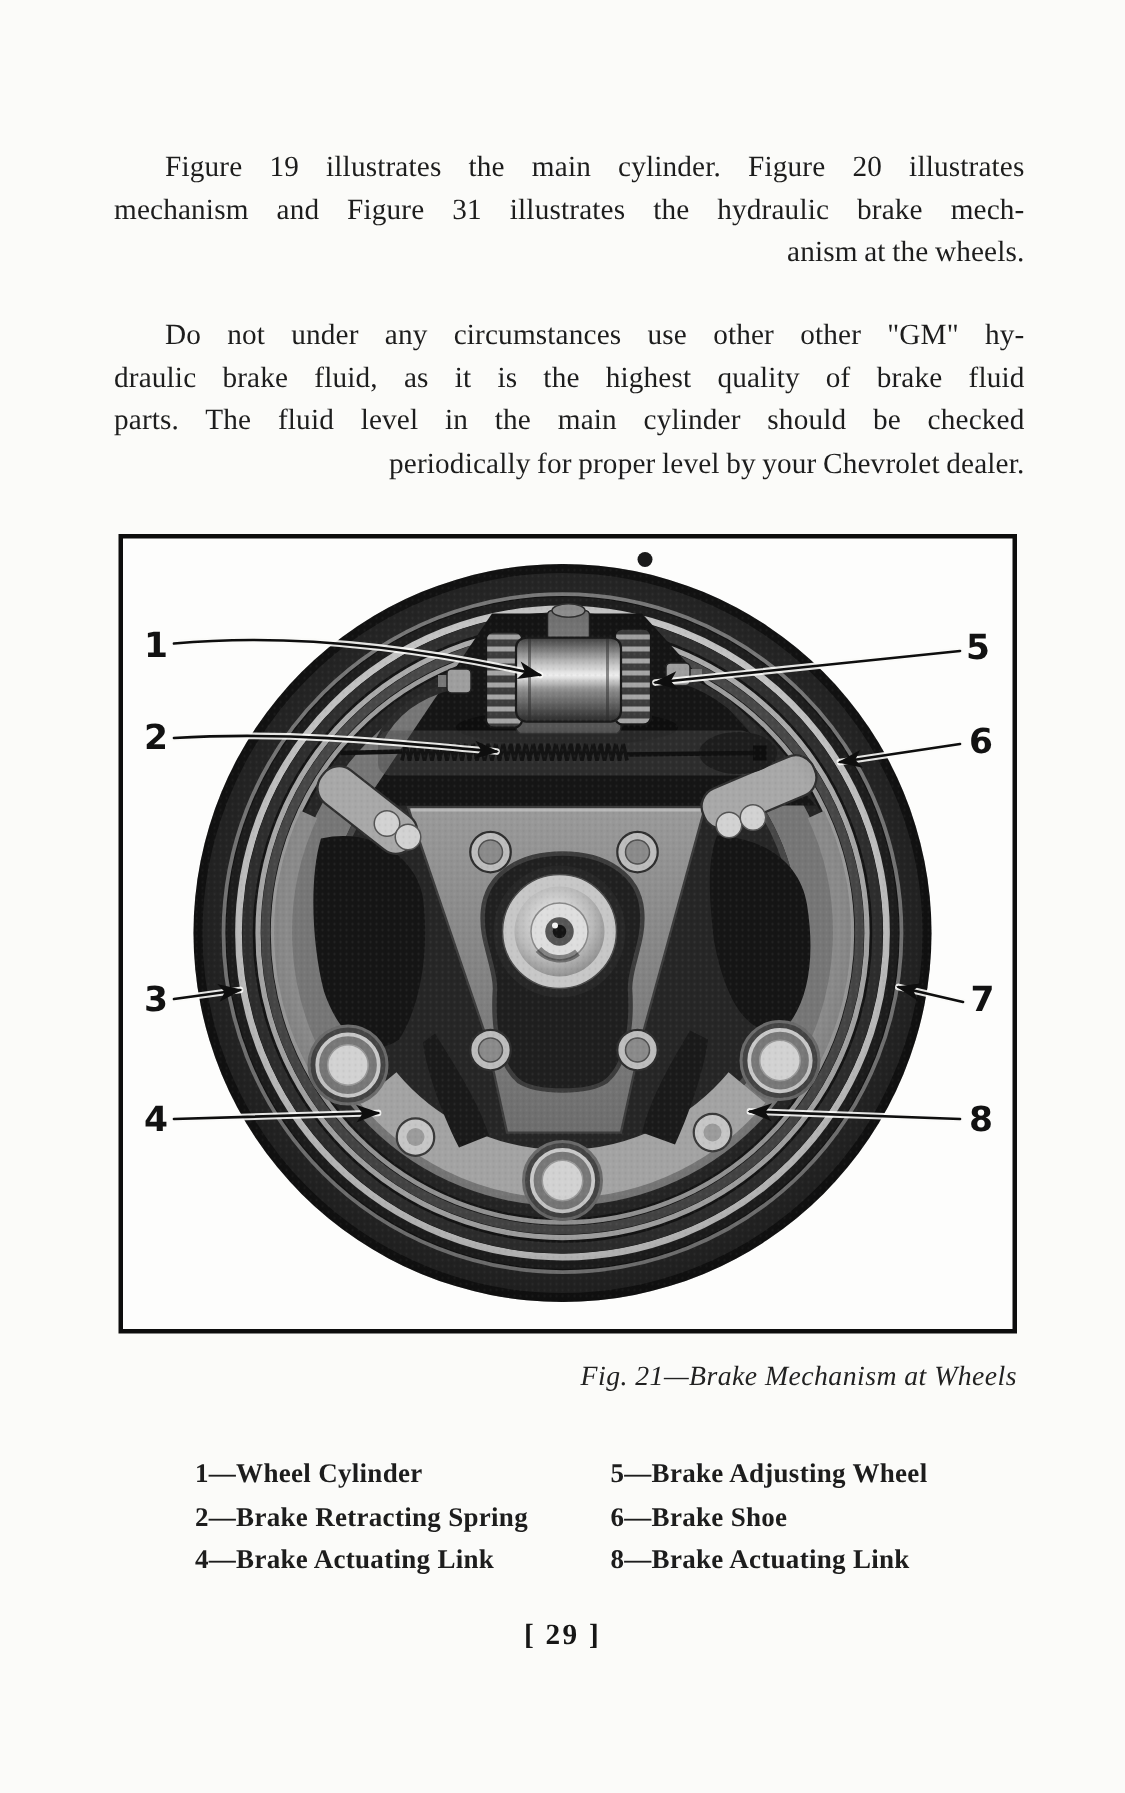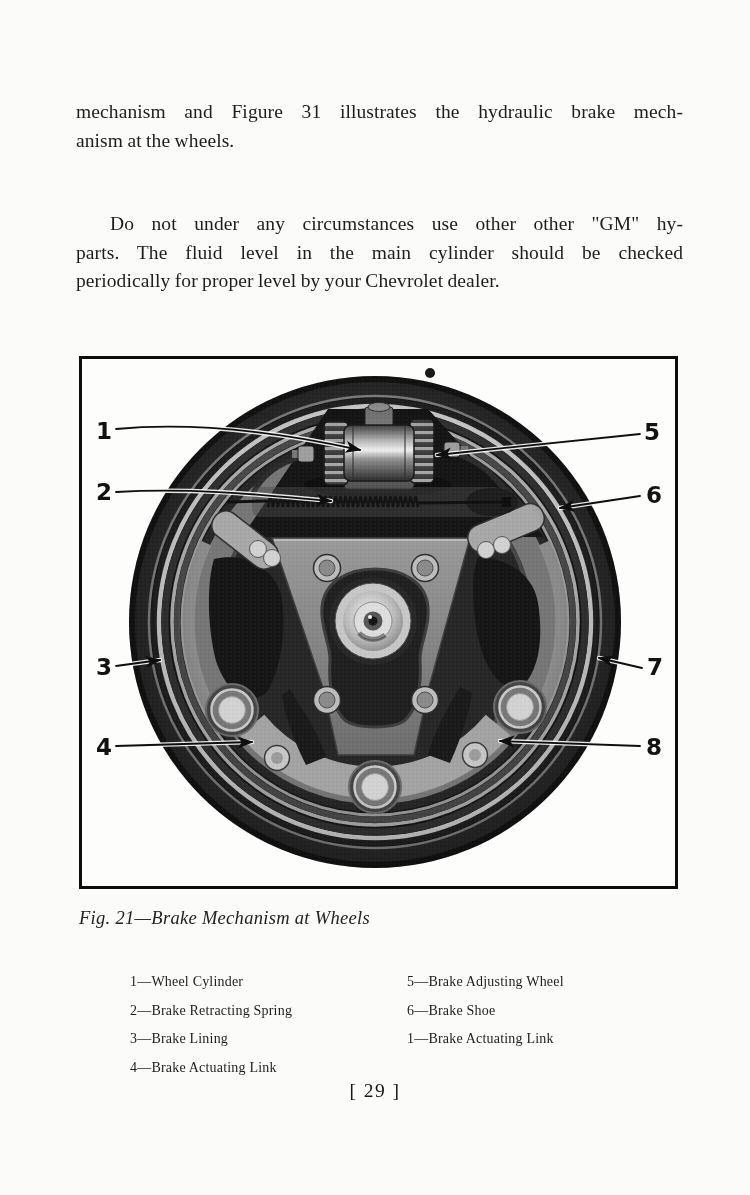--- a/index.html
+++ b/index.html
@@ -1,46 +1,48 @@
 <!DOCTYPE html>
 <html><head>
 <meta charset="utf-8">
 <style>
   html,body{margin:0;padding:0;}
   body{width:750px;height:1195px;position:relative;background:#fbfbf9;color:#1d1d1d;
        font-family:"Liberation Serif", serif; overflow:hidden;}
   .para{position:absolute;left:76px;width:607px;font-size:19.5px;line-height:28.6px;
         letter-spacing:.1px;word-spacing:-.6px;}
   .pline{text-align:justify;text-align-last:justify;}
-  .pline.last{text-align:left;text-align-last:auto;}
+  .pline.last{text-align:right;text-align-last:auto;}
   .pline.indent{text-indent:34px;}
   .figure-box{position:absolute;left:79px;top:356px;width:599px;height:533px;
         border:3px solid #0d0d0d;background:#fdfdfc;box-sizing:border-box;}
   .figure-box svg{position:absolute;left:0;top:0;width:593px;height:527px;}
   .co{position:absolute;transform:translate(-50%,-50%);
       font-family:"DejaVu Sans", sans-serif;font-weight:bold;font-size:23px;color:#121212;}
-  .caption{position:absolute;left:79px;top:908px;width:599px;text-align:left;
+  .caption{position:absolute;left:79px;top:908px;width:599px;text-align:right;
       font-style:italic;font-size:18.5px;letter-spacing:.3px;color:#222;}
-  .leg-col{position:absolute;top:968px;font-size:14px;line-height:28.5px;letter-spacing:.2px;}
+  .leg-col{position:absolute;top:968px;font-size:18px;line-height:28.5px;letter-spacing:.2px;font-weight:bold;}
   .leg-col.left{left:130px;}
   .leg-col.right{left:407px;}
   .leg-item{display:block;}
   .pagenum{position:absolute;left:0;top:1080px;width:750px;text-align:center;
-      font-size:19.5px;font-weight:normal;letter-spacing:1.5px;color:#161616;}
+      font-size:19.5px;font-weight:bold;letter-spacing:1.5px;color:#161616;}
 </style>
 </head>
 <body>
 
 <div class="para" style="top:98px">
+  <div class="pline indent">Figure 19 illustrates the main cylinder.  Figure 20 illustrates</div>
   <div class="pline">mechanism and Figure 31 illustrates the hydraulic brake mech-</div>
   <div class="pline last">anism at the wheels.</div>
 </div>
 
 <div class="para" style="top:210px">
   <div class="pline indent">Do not under any circumstances use other other "GM" hy-</div>
+  <div class="pline">draulic brake fluid, as it is the highest quality of brake fluid</div>
   <div class="pline">parts.  The fluid level in the main cylinder should be checked</div>
   <div class="pline last">periodically for proper level by your Chevrolet dealer.</div>
 </div>
 
 <div class="figure-box">
   <svg viewBox="0 0 593 527">
     <defs>
       <linearGradient id="gPlate" x1="0" y1="0" x2="0" y2="1">
         <stop offset="0" stop-color="#9a9a9a"></stop>
           <stop offset="1" stop-color="#6d6d6d"></stop>
@@ -241,22 +243,21 @@
   <div class="co" style="left:572px;top:136px">6</div>
   <div class="co" style="left:573px;top:308px">7</div>
   <div class="co" style="left:572px;top:388px">8</div>
 </div>
 
 <div class="caption">Fig. 21—Brake Mechanism at Wheels</div>
 
 <div class="leg-col left">
   <span class="leg-item">1—Wheel Cylinder</span>
   <span class="leg-item">2—Brake Retracting Spring</span>
-  <span class="leg-item">3—Brake Lining</span>
   <span class="leg-item">4—Brake Actuating Link</span>
 </div>
 <div class="leg-col right">
   <span class="leg-item">5—Brake Adjusting Wheel</span>
   <span class="leg-item">6—Brake Shoe</span>
-  <span class="leg-item">1—Brake Actuating Link</span>
+  <span class="leg-item">8—Brake Actuating Link</span>
 </div>
 
 <div class="pagenum">[ 29 ]</div>
 
 </body></html>

